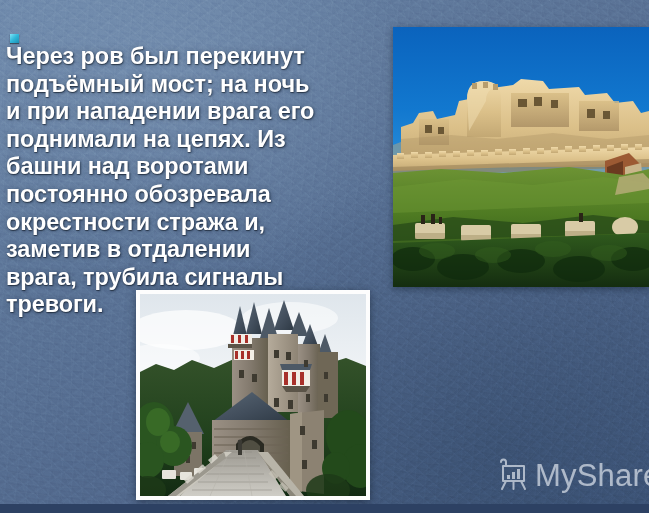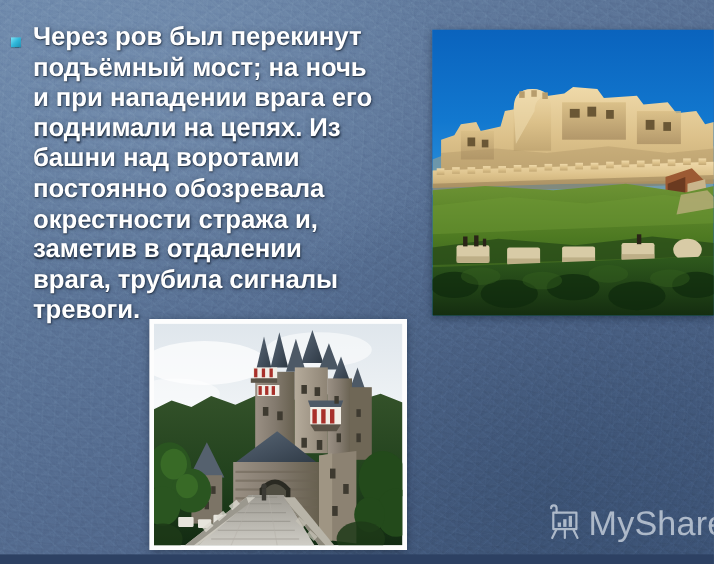--- a/index.html
+++ b/index.html
@@ -47,20 +47,21 @@
   }
 
   
   #body-text {
     position: absolute;
     left: 6px;
     top: 20px;
     width: 380px;
     display: flex;
     align-items: flex-start;
+    flex-direction: column;
   }
   #bullet-marker {
     flex: 0 0 auto;
     width: 9px;
     height: 9px;
     margin: 14px 11px 0 4px;
     background: linear-gradient(135deg, #7fe4f7 0%, #31b8da 48%, #1b8fb4 100%);
     box-shadow: 0 1px 1px rgba(0,0,0,.45);
   }
   #paragraph {

